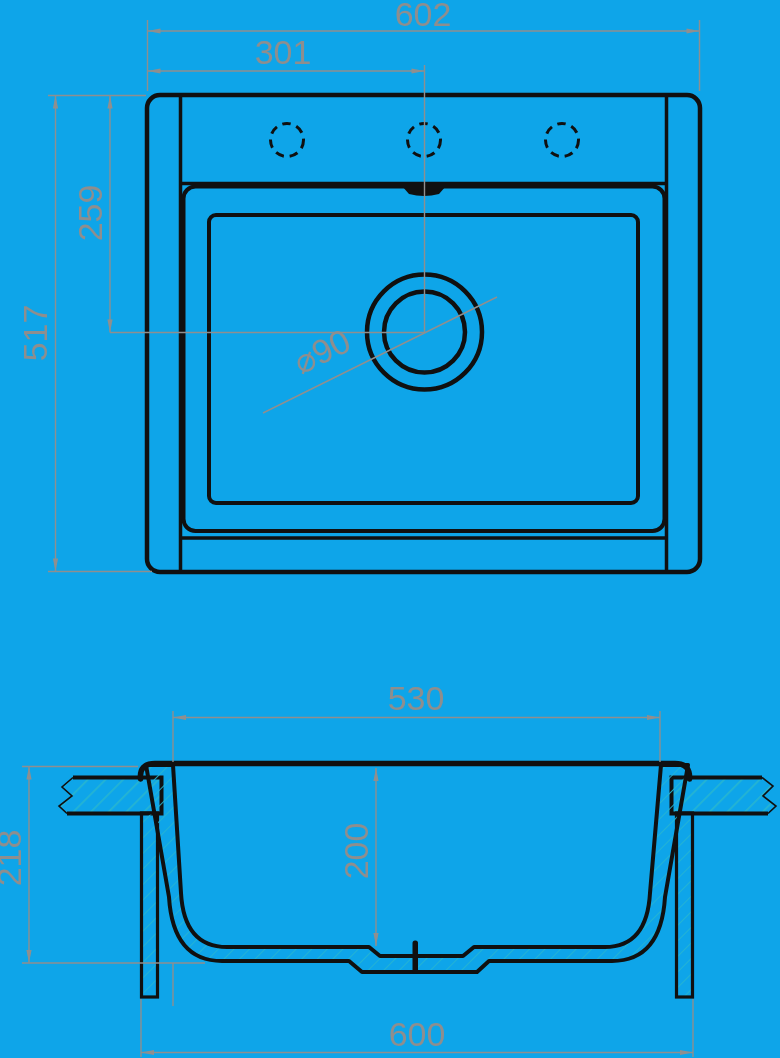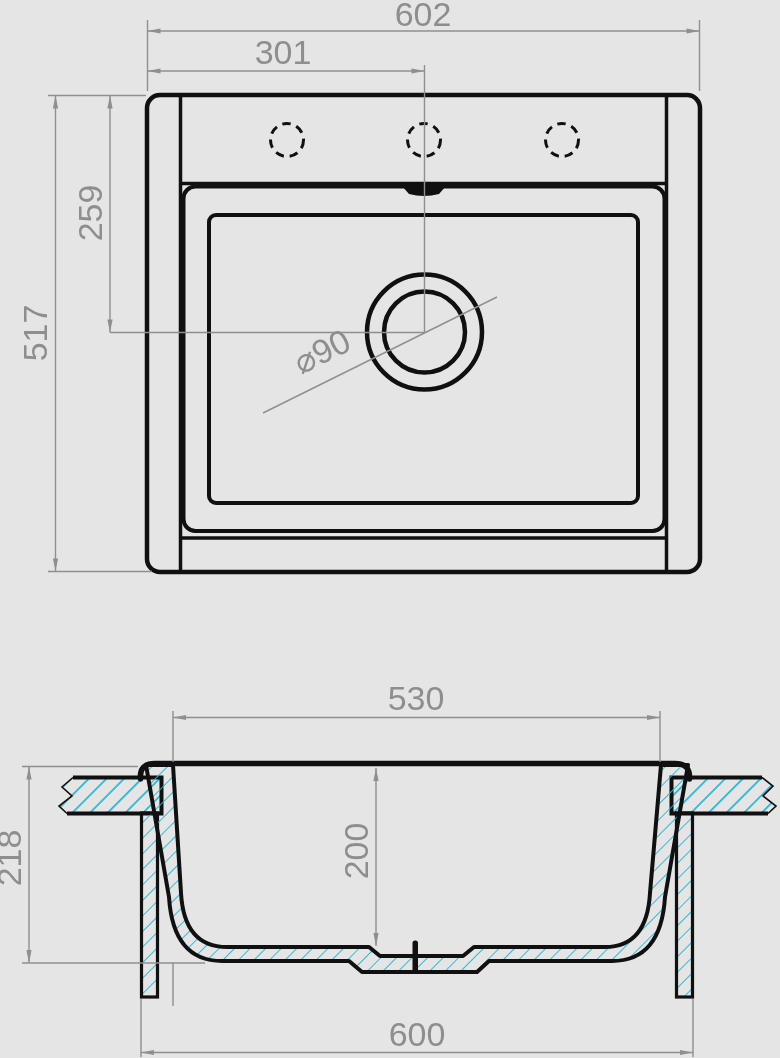--- a/index.html
+++ b/index.html
@@ -1,16 +1,16 @@
 <!DOCTYPE html>
 <html><head>
 <meta charset="utf-8">
 <style>
   html,body{margin:0;padding:0;background:#ffffff;}
-  #canvas{position:relative;width:780px;height:1058px;background:#e5e5e5;overflow:hidden;}
+  #canvas{position:relative;width:780px;height:1058px;background:#0ea5e9;overflow:hidden;}
   svg{display:block;}
   text{font-family:"Liberation Sans", sans-serif;font-size:34px;fill:#8e8e8e;}
 </style>
 </head>
 <body>
 
 <div id="canvas">
 <svg width="780" height="1058" viewBox="0 0 780 1058">
   <defs>
     <pattern id="hatchThick" patternUnits="userSpaceOnUse" width="12.5" height="12.5" patternTransform="rotate(-45)">

